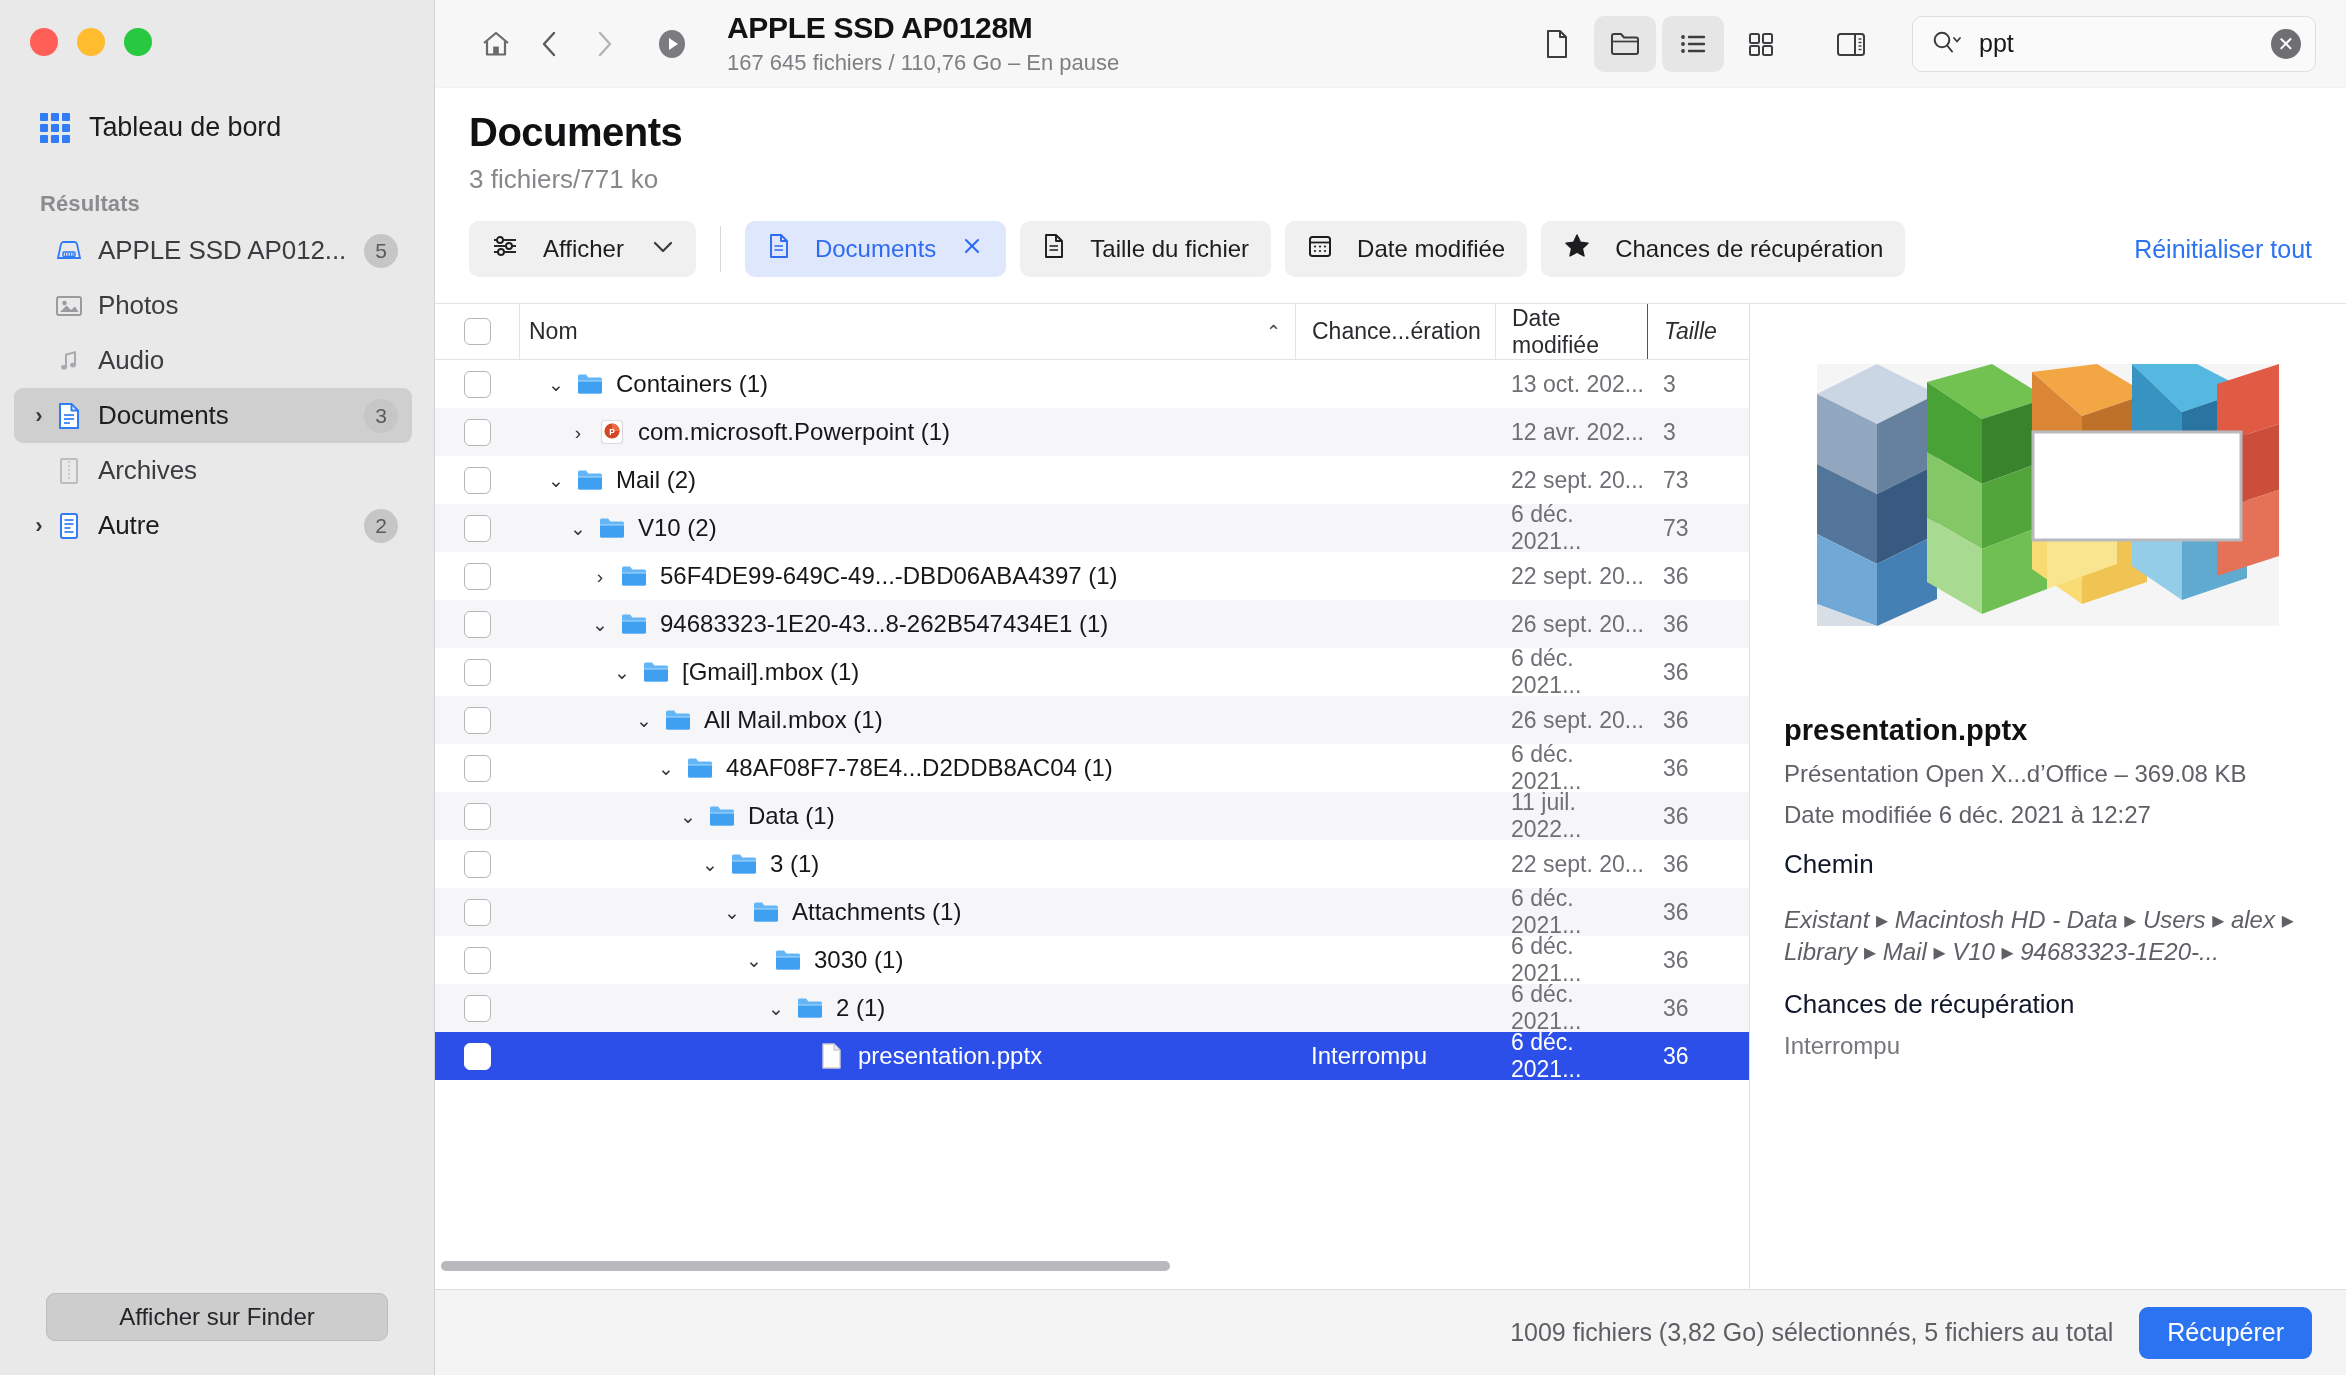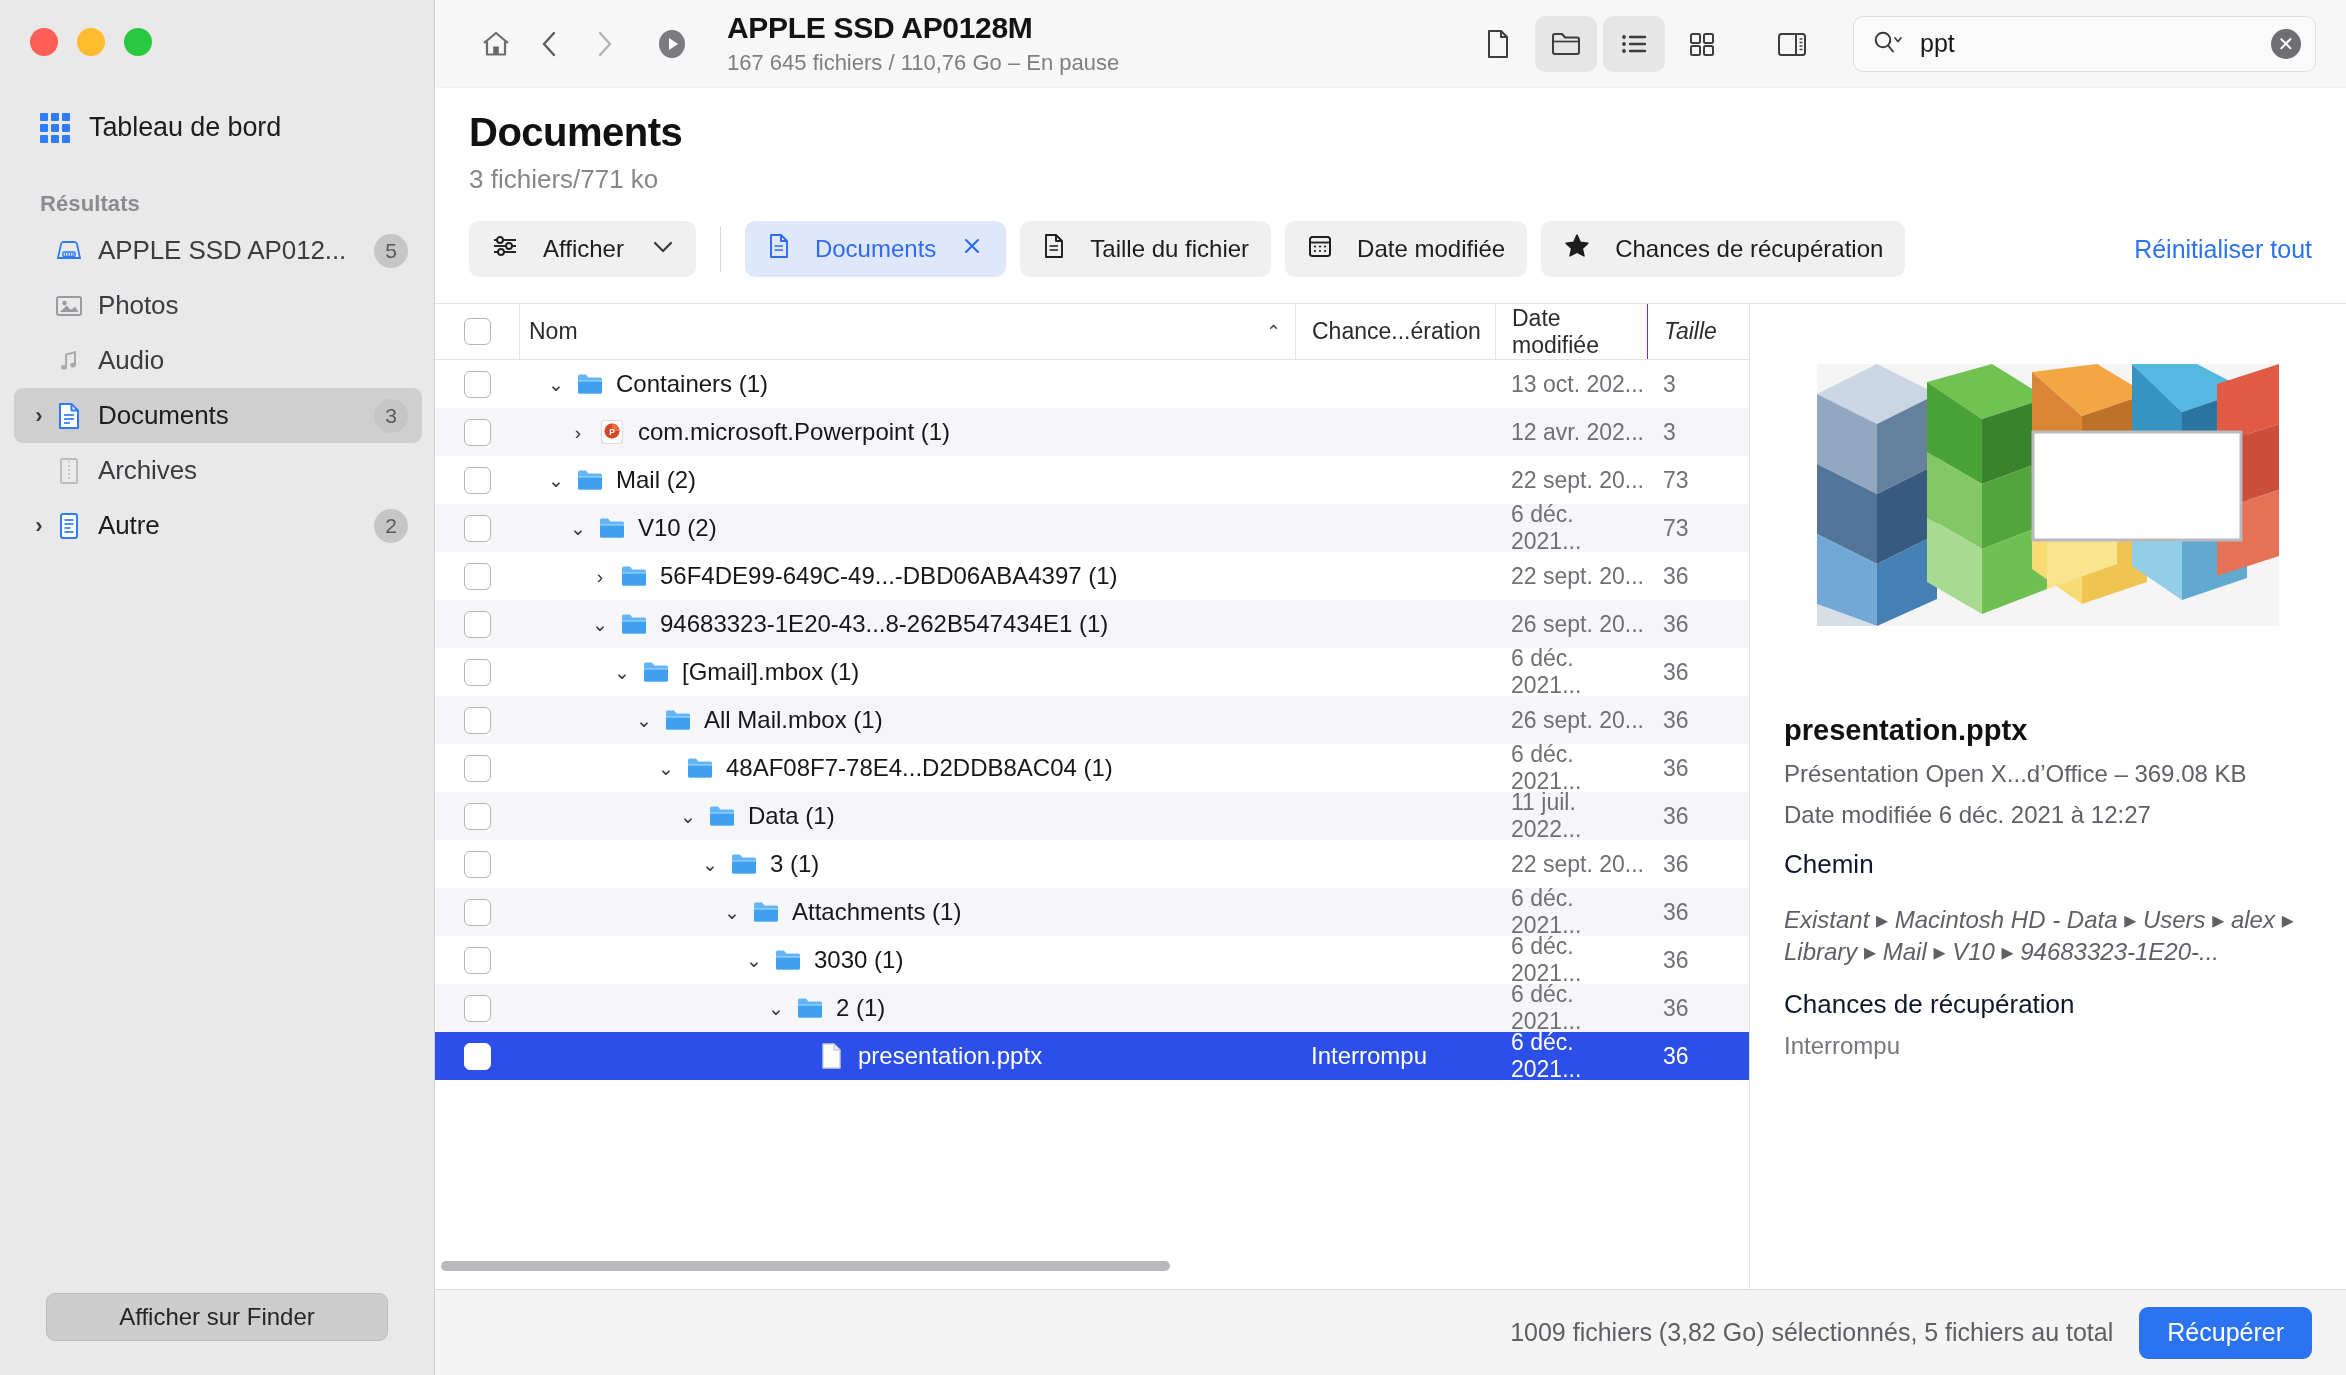--- a/index.html
+++ b/index.html
@@ -37,21 +37,21 @@
   }
   .dash-grid i { background: #2f7cf6; border-radius: 1px; display: block; }
   .dash-label { font-size: 27px; color: #1d1d1f; letter-spacing: -0.1px; }
 
   .section-title {
     margin: 40px 0 6px 40px;
     font-size: 22px; font-weight: bold; color: #8b8b90;
     letter-spacing: 0.1px;
   }
 
-  .nav-list { padding: 0 12px 0 14px; }
+  .nav-list { padding: 0 22px 0 14px; }
   .nav-item {
     display: flex; align-items: center;
     height: 55px; border-radius: 9px;
     padding-left: 12px; position: relative;
   }
   .nav-item.selected { background: #cfcfcf; }
   .disclosure {
     width: 26px; flex: 0 0 26px; text-align: center;
     font-size: 22px; color: #3a3a3c; line-height: 1;
     font-weight: bold;
@@ -112,21 +112,21 @@
   .tb-view {
     width: 62px; height: 56px; border-radius: 10px;
     display: flex; align-items: center; justify-content: center;
     color: #3c3c41;
   }
   .tb-view.active { background: #e6e6e6; }
   .tb-view.sep { margin-left: 22px; }
 
   .searchbox {
     margin-left: 30px;
-    width: 463px; height: 56px;
+    width: 404px; height: 56px;
     background: #fafafa; border: 1px solid #dedede;
     border-radius: 10px;
     display: flex; align-items: center; padding: 0 14px 0 16px; gap: 4px;
   }
   .search-text { font-size: 25px; color: #18181b; margin-left: 10px; flex: 1; }
   .clear-x {
     width: 30px; height: 30px; border-radius: 50%;
     background: #6e6e73; color: #fff;
     display: flex; align-items: center; justify-content: center;
     font-size: 20px; font-weight: bold; line-height: 1;

